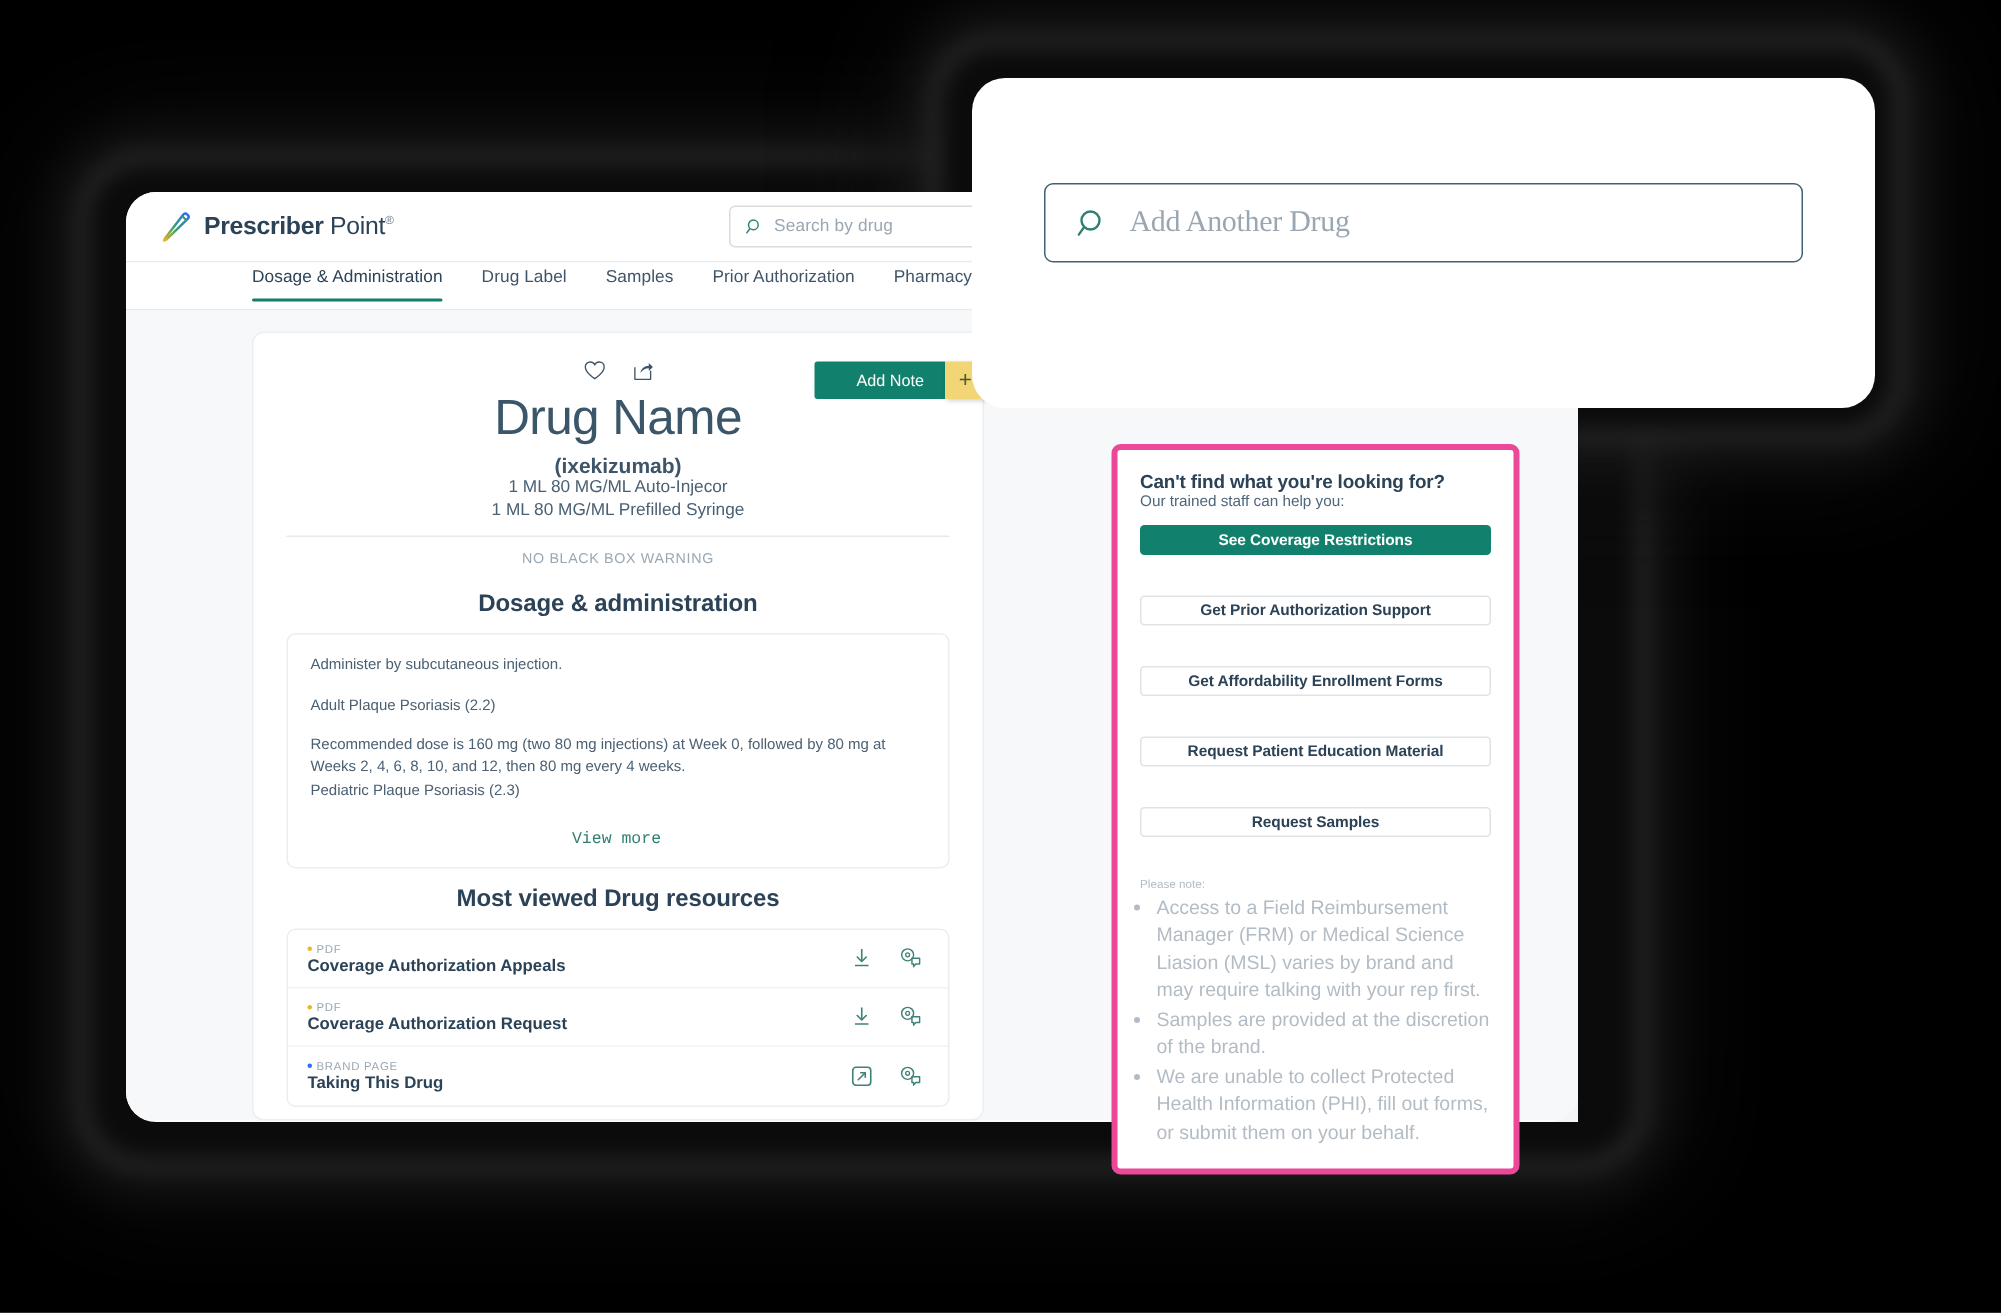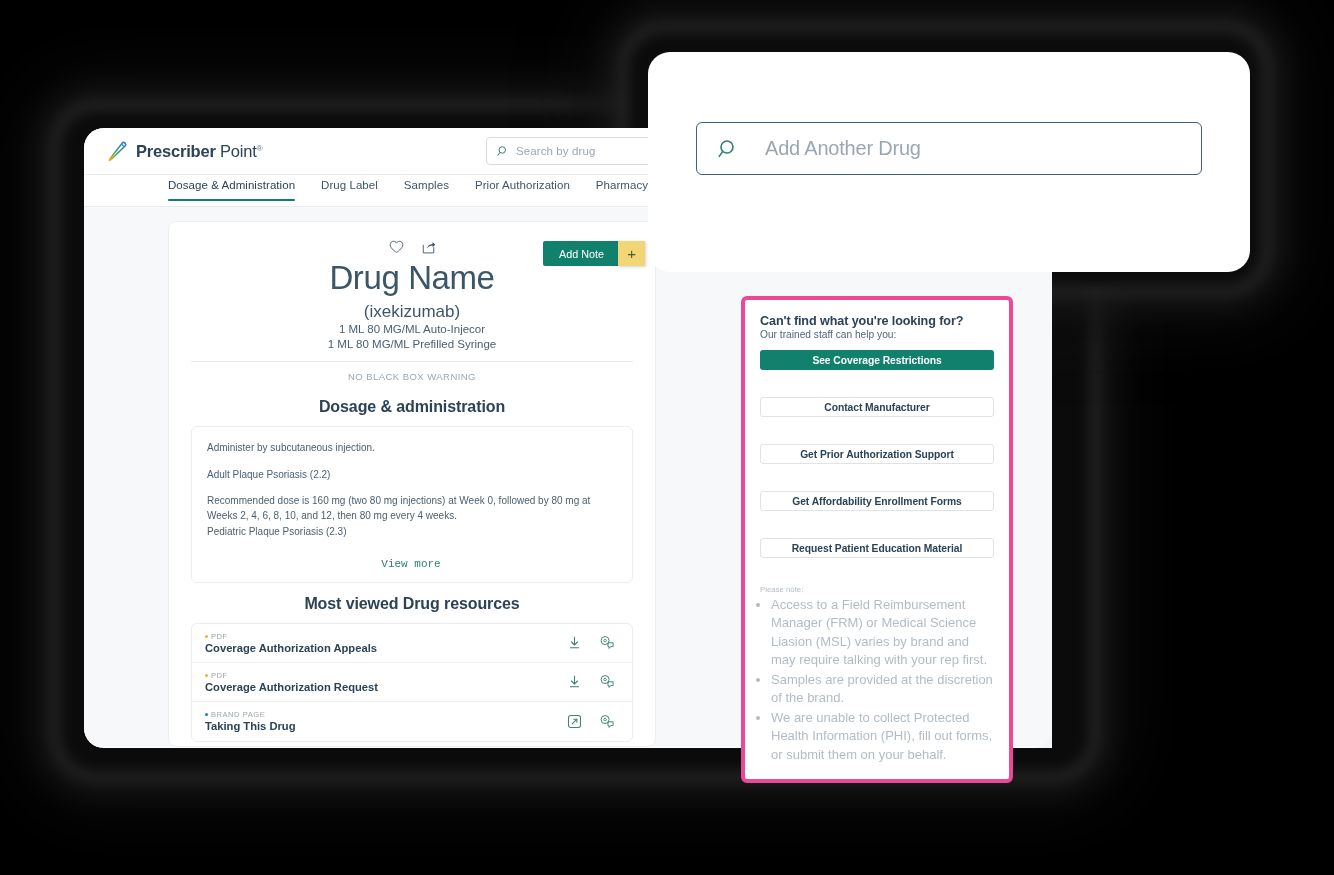--- a/index.html
+++ b/index.html
@@ -149,22 +149,22 @@
     text-align: center;
     font-size: 33px;
     font-weight: 400;
     color: #3b5569;
     letter-spacing: -0.4px;
     margin-top: 4px;
     line-height: 1.15;
   }
   .drug-generic {
     text-align: center;
-    font-size: 17px;
-    font-weight: 400;
+    font-size: 14px;
+    font-weight: 700;
     color: #3e5569;
     margin-top: 5px;
   }
   .drug-form {
     text-align: center;
     font-size: 11.5px;
     color: #4a6073;
     line-height: 1.28;
   }
   .divider { height: 1px; background: #e7eaec; margin: 10px 0 0 0; }
@@ -326,22 +326,23 @@
     font-weight: 400;
     letter-spacing: -0.6px;
   }
   .ci-input {
     margin-top: 28px;
     height: 53px;
     border: 1.6px solid #3f6277;
     border-radius: 6px;
     display: flex;
     align-items: center;
-    gap: 26px;
+    gap: 14px;
     padding: 0 20px;
+    font-family: Liberation Serif, serif;
   }
   .ci-input .ph {
     font-size: 20px;
     color: #9aa7b2;
     letter-spacing: -0.2px;
   }
 </style>
 </head>
 <body>
 
@@ -489,33 +490,33 @@
               </svg>
             </div>
           </div>
 
         </div>
       </div>
     </div>
   </div>
 
   <div style="position:absolute; left:543px; top:241px; display:flex; align-items:stretch; height:25px;">
-    <div style="background:#11806c; color:#fff; font-size:10.8px; display:flex; align-items:center; padding:0 14px 0 16px; border-radius:2px 0 0 2px;">Add Note</div>
+    <div style="background:#11806c; color:#fff; font-size:10.8px; display:flex; align-items:center; padding:0 14px 0 28px; border-radius:2px 0 0 2px;">Add Note</div>
     <div style="background:#f2d675; color:#4b5a2f; font-size:15px; width:27px; display:flex; align-items:center; justify-content:center; box-shadow:1px 1px 3px rgba(0,0,0,0.18);">+</div>
   </div>
 
   <div class="help-card">
     <div class="help-h">Can't find what you're looking for?</div>
     <div class="help-sub">Our trained staff can help you:</div>
 
     <div class="btn primary">See Coverage Restrictions</div>
-    <div class="btn ghost">Contact Manufacturer</div>
     <div class="btn ghost">Get Prior Authorization Support</div>
     <div class="btn ghost">Get Affordability Enrollment Forms</div>
     <div class="btn ghost">Request Patient Education Material</div>
+    <div class="btn ghost">Request Samples</div>
 
     <div class="note-h">Please note:</div>
     <ul class="note-list">
       <li>Access to a Field Reimbursement Manager (FRM) or Medical Science Liasion (MSL) varies by brand and may require talking with your rep first.</li>
       <li>Samples are provided at the discretion of the brand.</li>
       <li>We are unable to collect Protected Health Information (PHI), fill out forms, or submit them on your behalf.</li>
     </ul>
   </div>
 
   <div id="float-card">

